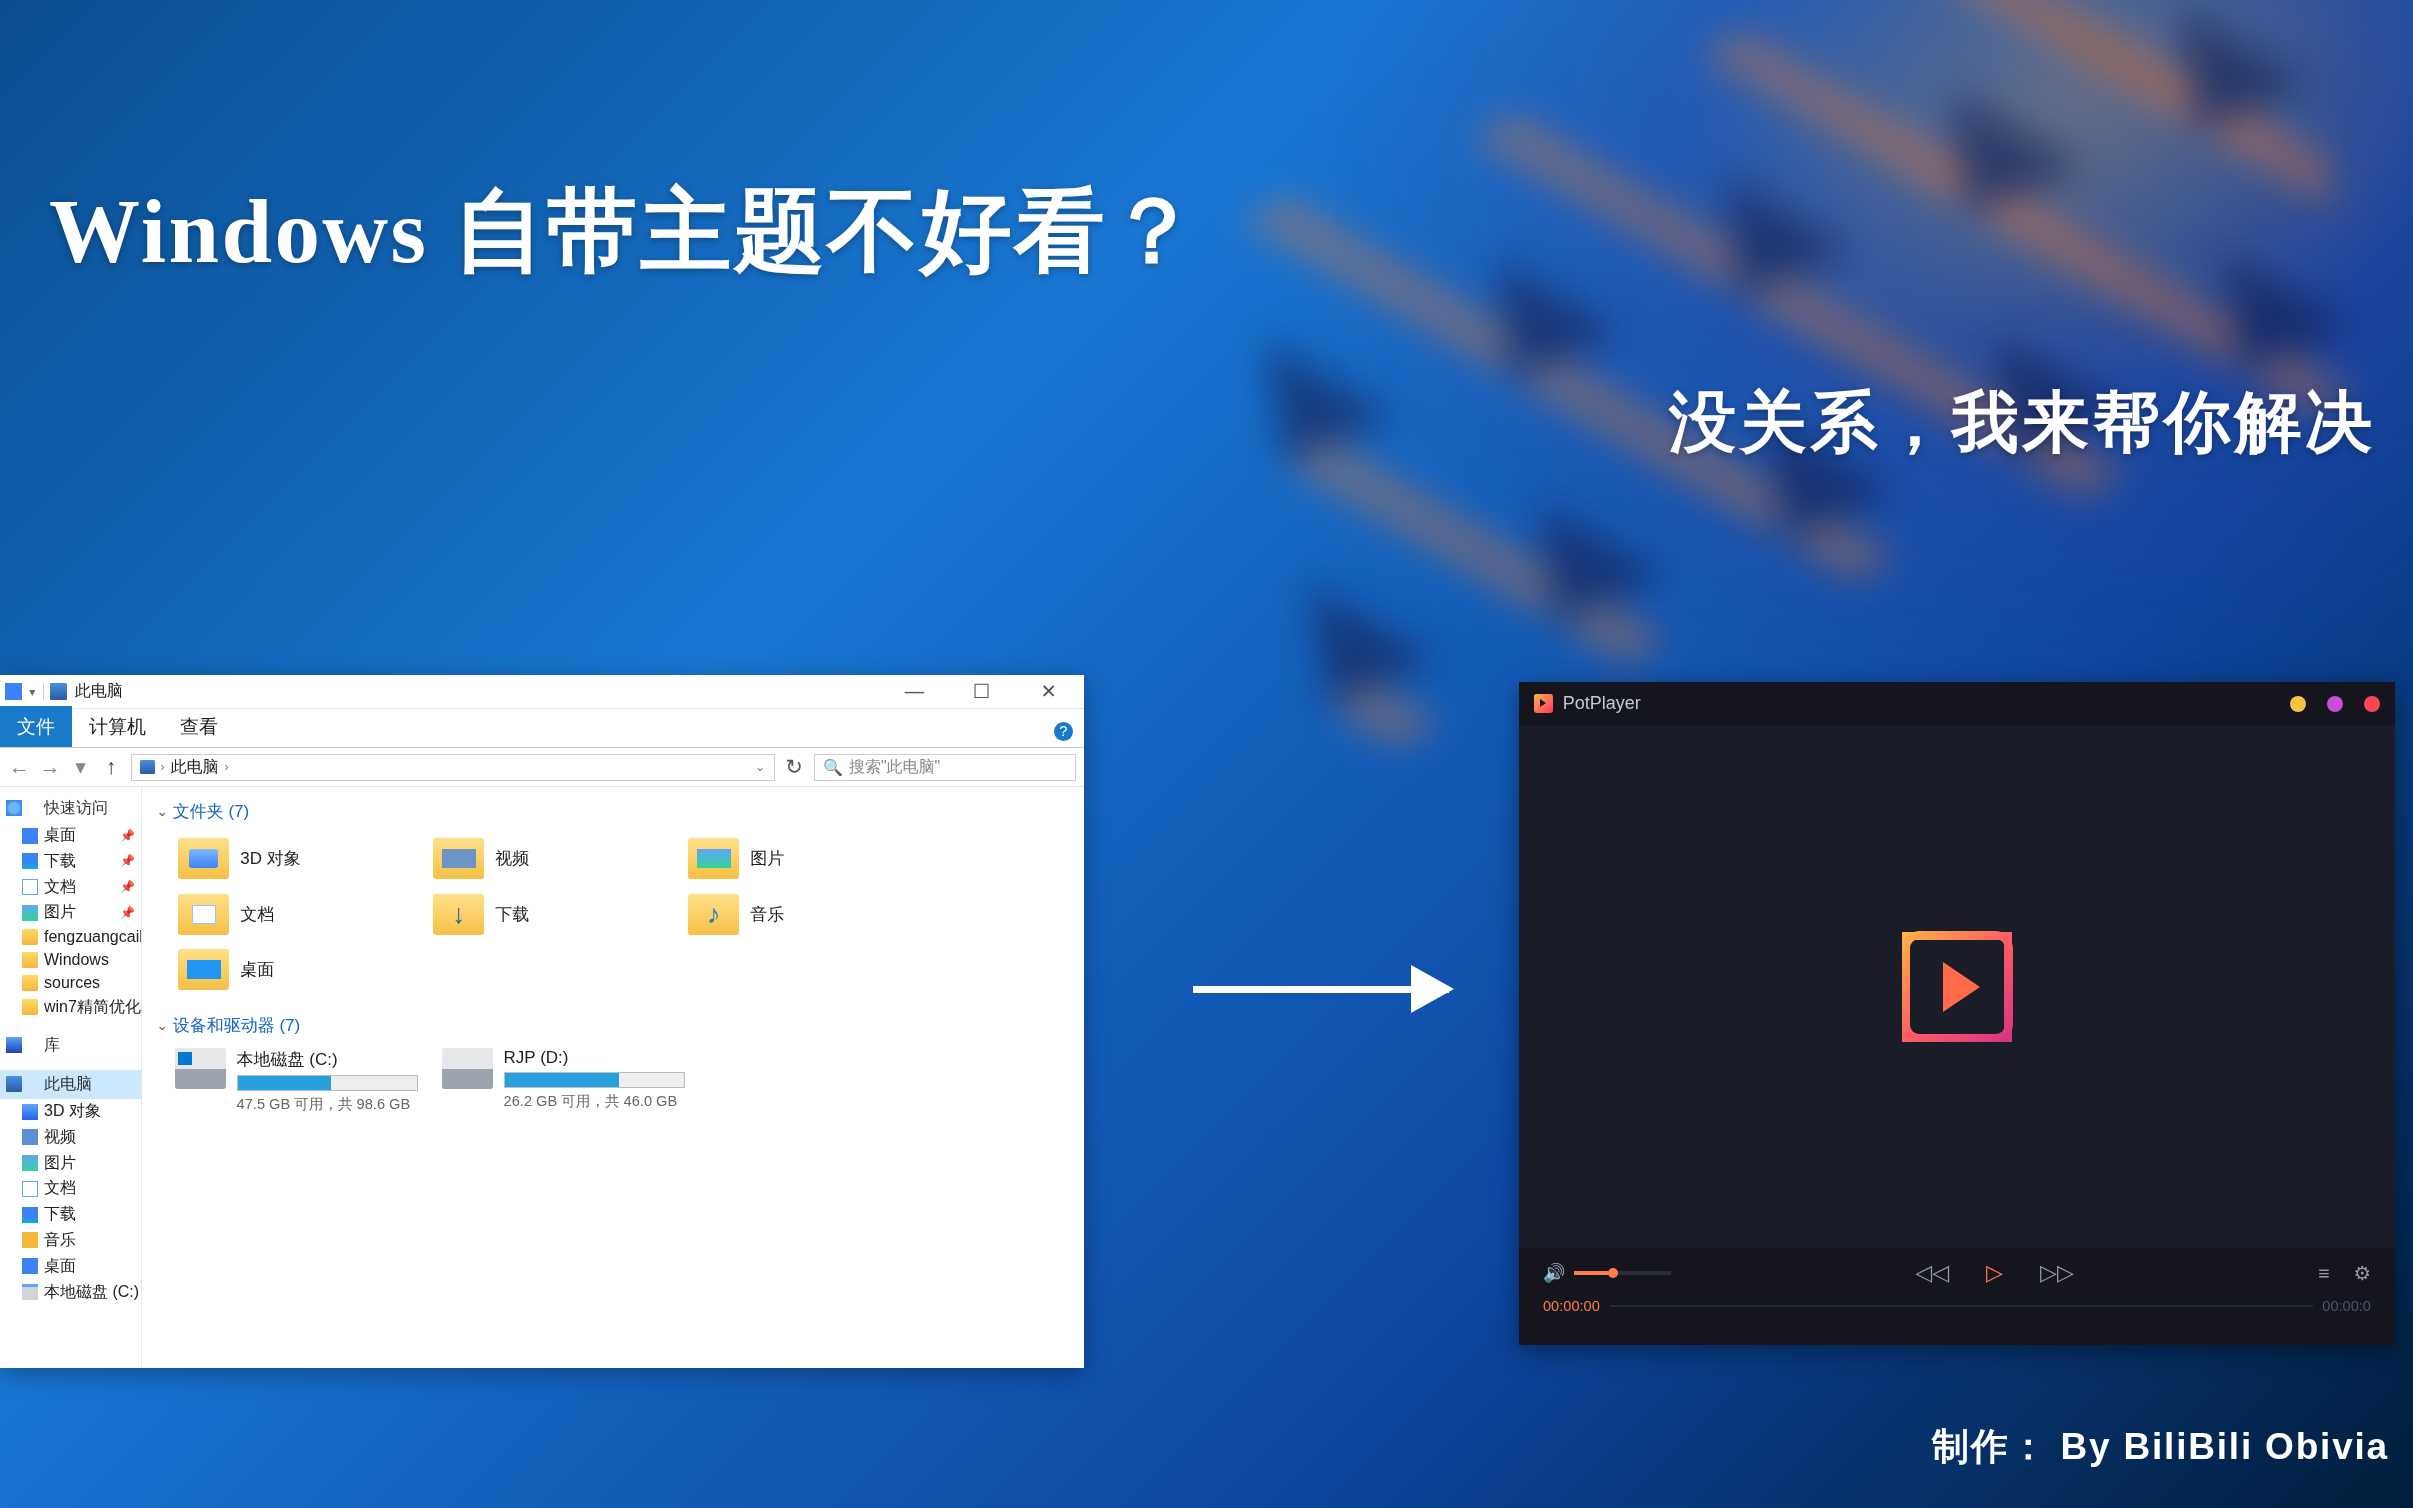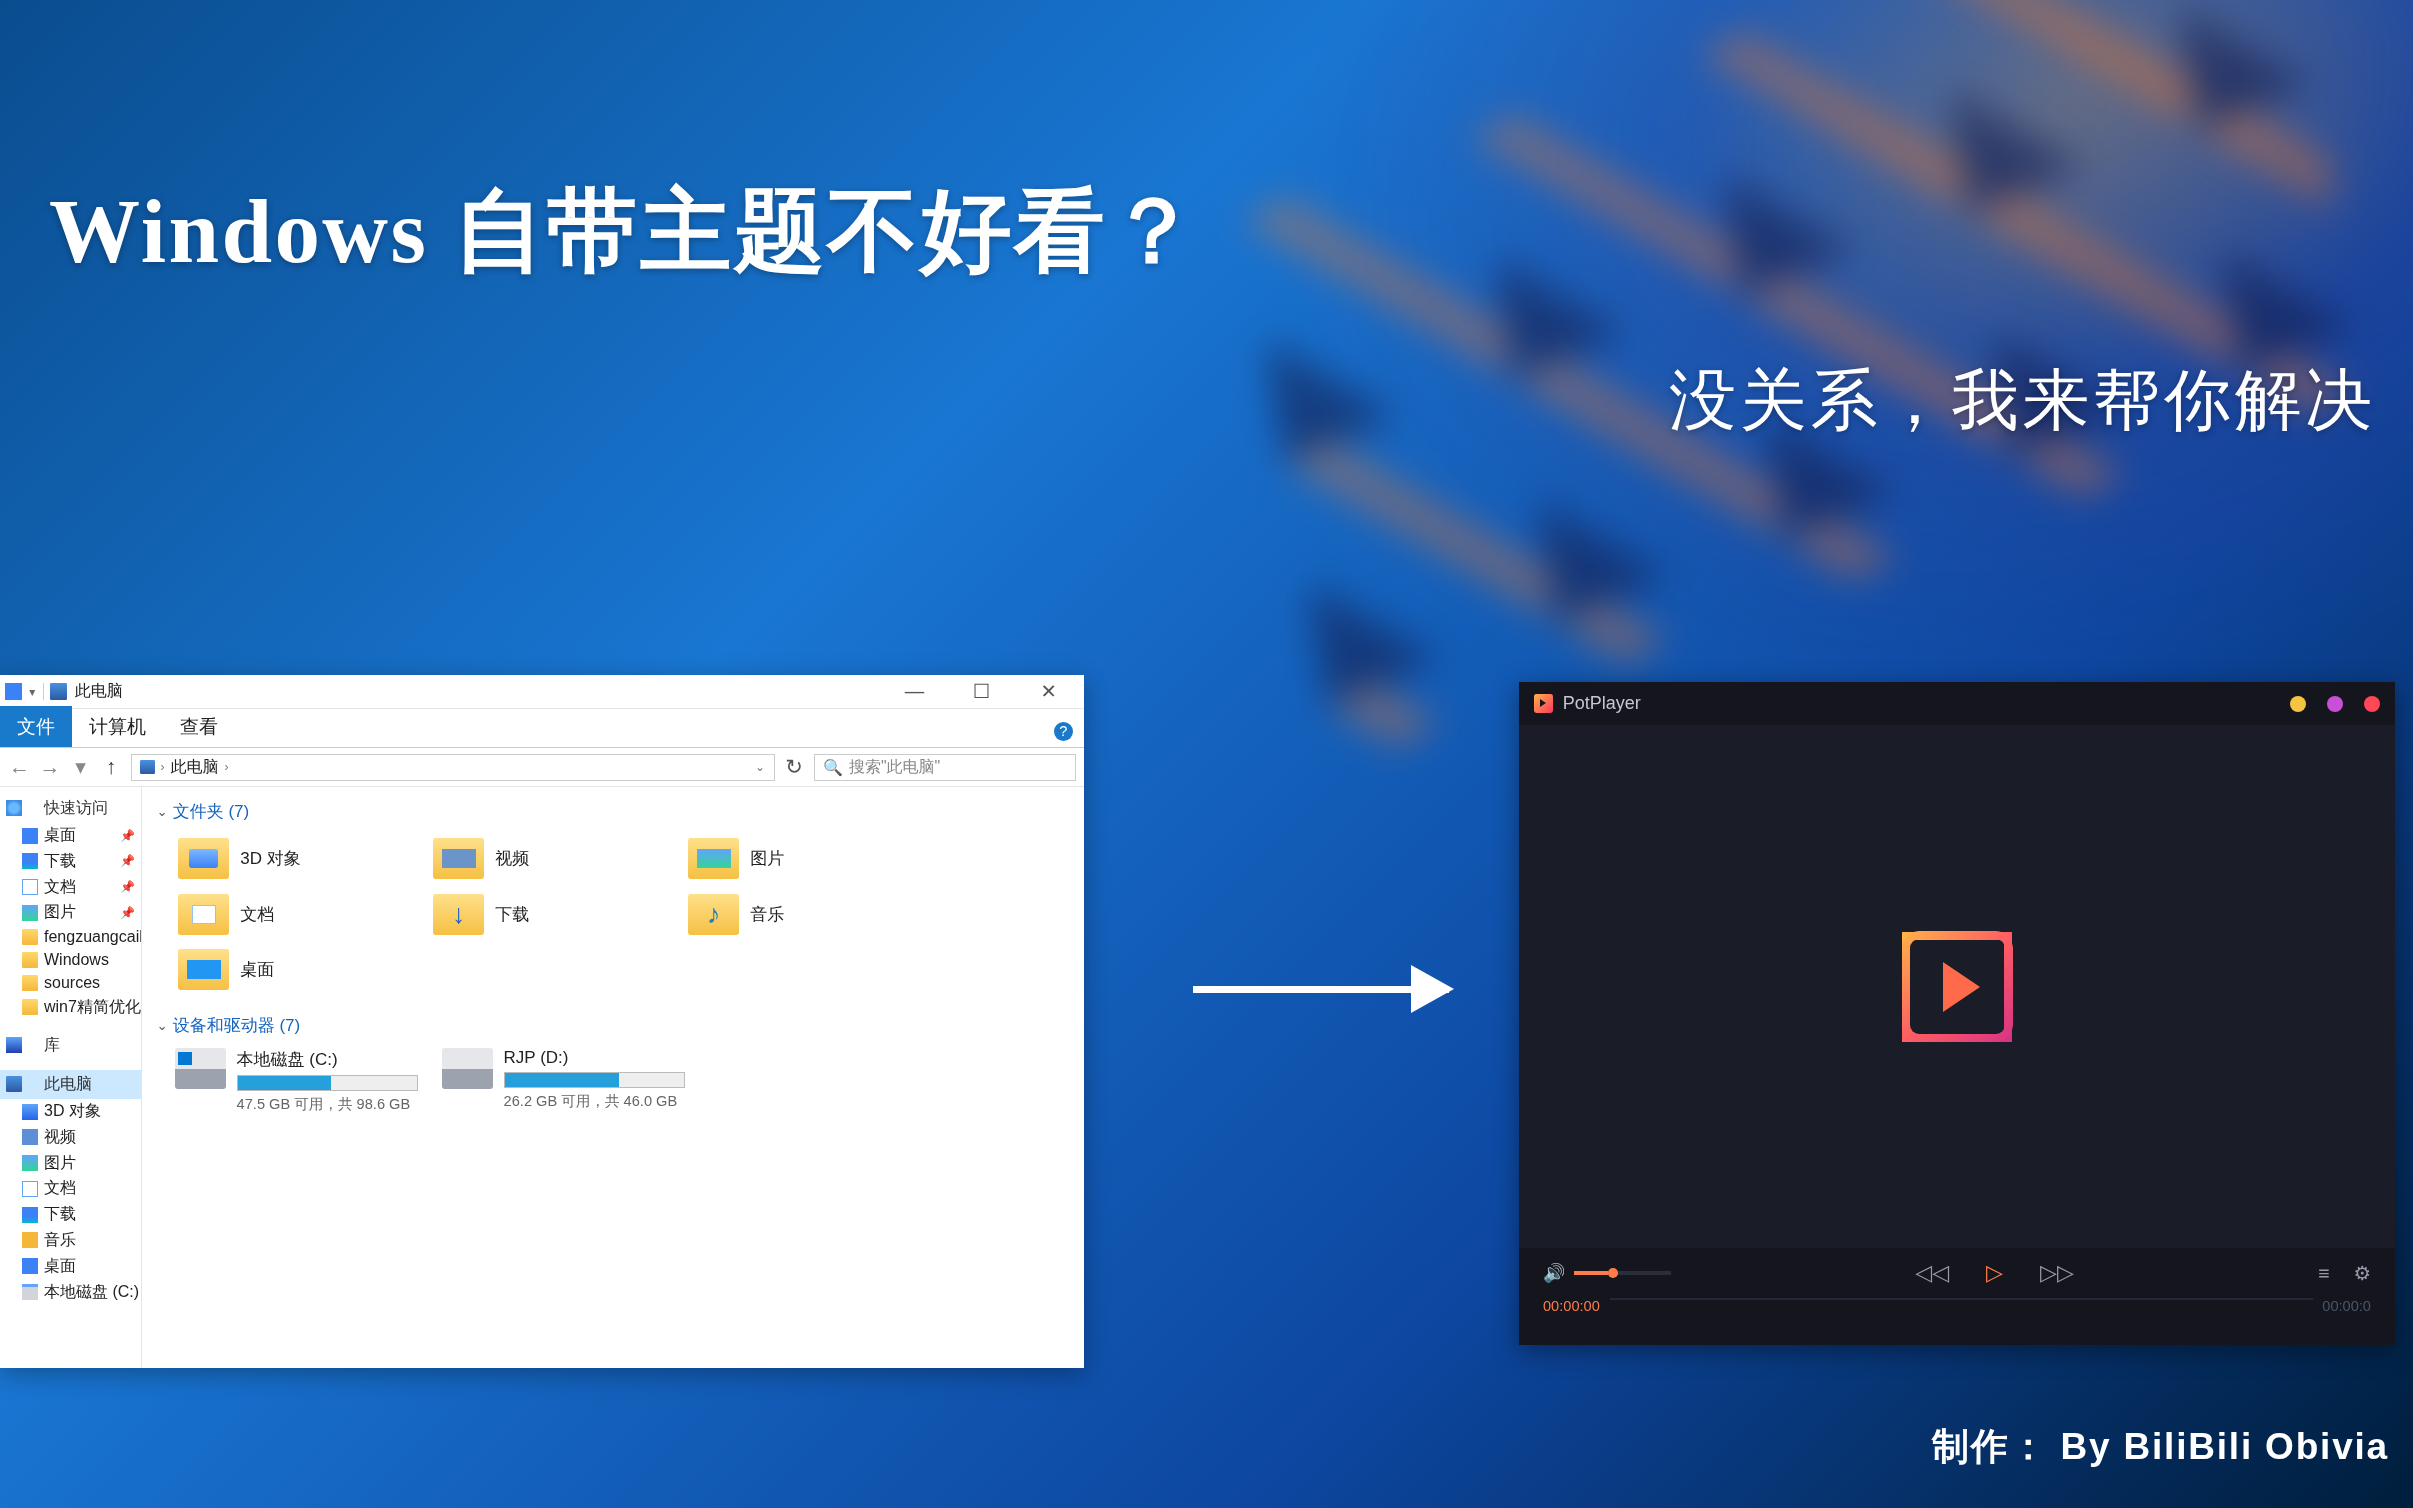--- a/index.html
+++ b/index.html
@@ -1,21 +1,21 @@
 <!DOCTYPE html>
 <html style="font-size:9.7px"><head>
 <meta charset="utf-8">
 <style>
 *{margin:0;padding:0;box-sizing:border-box;font-family:"Microsoft YaHei",sans-serif}
 body{width:2413px;height:1509px;overflow:hidden;position:relative}
 .bg{position:absolute;inset:0;background:linear-gradient(135deg,#0a4d8f 0%,#1976d2 35%,#0d47a1 70%,#001e3c 100%)}
 .bg::before{content:"";position:absolute;top:-122px;right:-122px;width:1339px;height:974px;background:radial-gradient(ellipse at 70% 30%,rgba(255,140,40,.35) 0%,rgba(80,40,120,.2) 30%,transparent 60%);transform:rotate(-15deg);filter:blur(24px)}
 .bg::after{content:"";position:absolute;top:30px;right:61px;width:1095px;height:548px;background-image:linear-gradient(45deg,rgba(20,30,80,.6) 25%,transparent 25%,transparent 50%,rgba(255,120,30,.4) 50%,rgba(255,120,30,.4) 60%,transparent 60%);background-size:243px 243px;filter:blur(18px);transform:rotate(-20deg) skew(-10deg)}
 .headline{position:absolute;top:170px;left:49px;color:#fff;font-size:91px;font-weight:900;letter-spacing:2.4px;text-shadow:0 2.4px 7.3px rgba(0,0,0,.3);font-family:"Comic Sans MS","Microsoft YaHei",cursive}
-.subhead{position:absolute;top:355px;right:37px;color:#fff;font-size:67px;font-weight:400;letter-spacing:3.7px;text-shadow:0 2.4px 7.3px rgba(0,0,0,.3);font-family:"Comic Sans MS","Microsoft YaHei",cursive}
+.subhead{position:absolute;top:377px;right:37px;color:#fff;font-size:67px;font-weight:700;letter-spacing:3.7px;text-shadow:0 2.4px 7.3px rgba(0,0,0,.3);font-family:"Comic Sans MS","Microsoft YaHei",cursive}
 .credit{position:absolute;bottom:37px;right:24px;color:#fff;font-size:37px;font-weight:700;letter-spacing:1.8px}
 .arrow{position:absolute;top:986px;left:1193px;width:256px;height:7.3px;background:#fff}
 .arrow::after{content:"";position:absolute;right:-4.9px;top:-21px;border-left:43px solid #fff;border-top:24px solid transparent;border-bottom:24px solid transparent}
 
 
 .explorer{position:absolute;top:675px;left:0;width:1084px;height:693px;background:#fff;font-size:18px;color:#222;box-shadow:0 6px 24px rgba(0,0,0,.3)}
 .ex-title{height:34px;display:flex;align-items:center;padding:0 4.9px;background:#fff;border-bottom:0.6px solid #e5e5e5}
 .ex-title .tleft{display:flex;align-items:center;gap:7.3px}
 .ex-title .ticon{width:17px;height:17px;background:#3b82f6;display:inline-block}
 .ex-title .down{font-size:12px;color:#666}
@@ -93,21 +93,21 @@
 .pot-logo .tri{width:0;height:0;border-left:37px solid #ff6b4a;border-top:25.6px solid transparent;border-bottom:25.6px solid transparent;margin-left:8.5px;position:relative;z-index:1}
 .pot-ctrl{height:97px;padding:12px 24px;display:flex;flex-direction:column;gap:12px}
 .pot-ctrl .row1{display:flex;align-items:center;justify-content:space-between}
 .pot-ctrl .vol{display:flex;align-items:center;gap:8.5px}
 .pot-ctrl .vtrack{width:97px;height:3.7px;background:#2a2d3a;position:relative}
 .pot-ctrl .vtrack .vfill{position:absolute;left:0;top:0;bottom:0;width:35%;background:#ff7b4a}
 .pot-ctrl .vtrack .vknob{position:absolute;left:35%;top:-3px;width:9.7px;height:9.7px;background:#ff7b4a;border-radius:50%}
 .pot-ctrl .center{display:flex;align-items:center;gap:37px;font-size:22px}
 .pot-ctrl .center .pbtn{color:#ff7b4a}
 .pot-ctrl .right{display:flex;gap:24px;font-size:19.5px}
-.pot-ctrl .seek{display:flex;gap:9.7px;font-size:14.6px;color:#4a5568}
+.pot-ctrl .seek{display:flex;align-items:center;gap:9.7px;font-size:14.6px;color:#4a5568}
 .pot-ctrl .strack{flex:1;height:2.4px;background:#242736}
 .pot-ctrl .tcur{color:#ff7b4a}
 </style>
 </head>
 <body>
 
 <div class="bg"></div>
 
 <div class="headline">Windows 自带主题不好看？</div>
 <div class="subhead">没关系，我来帮你解决</div>

